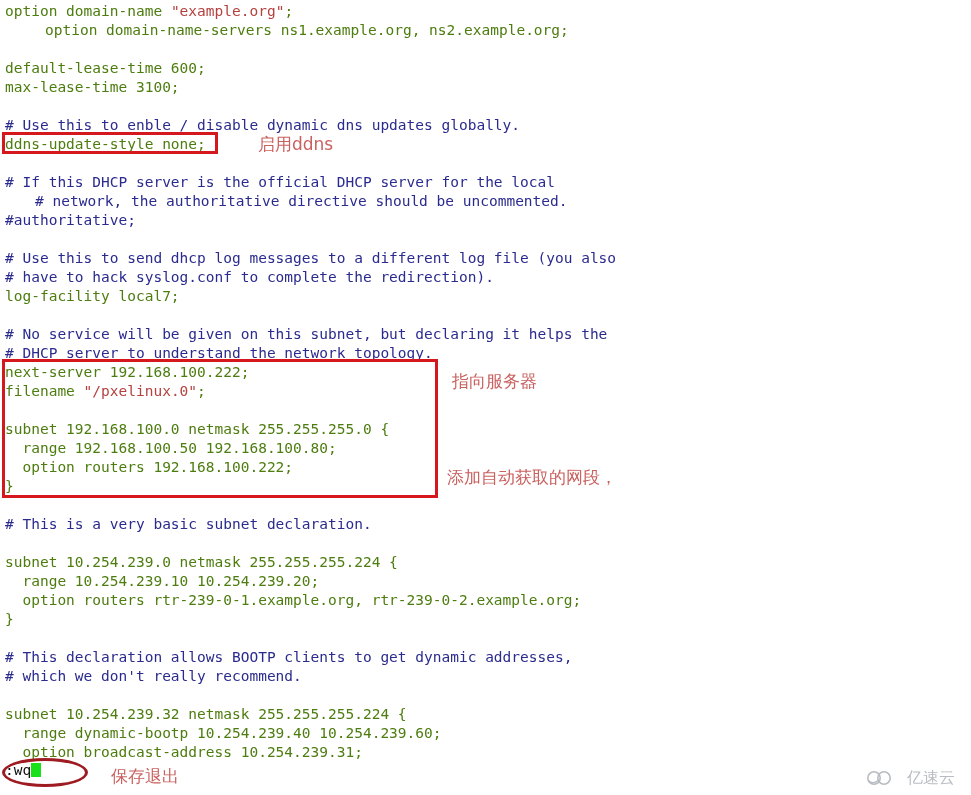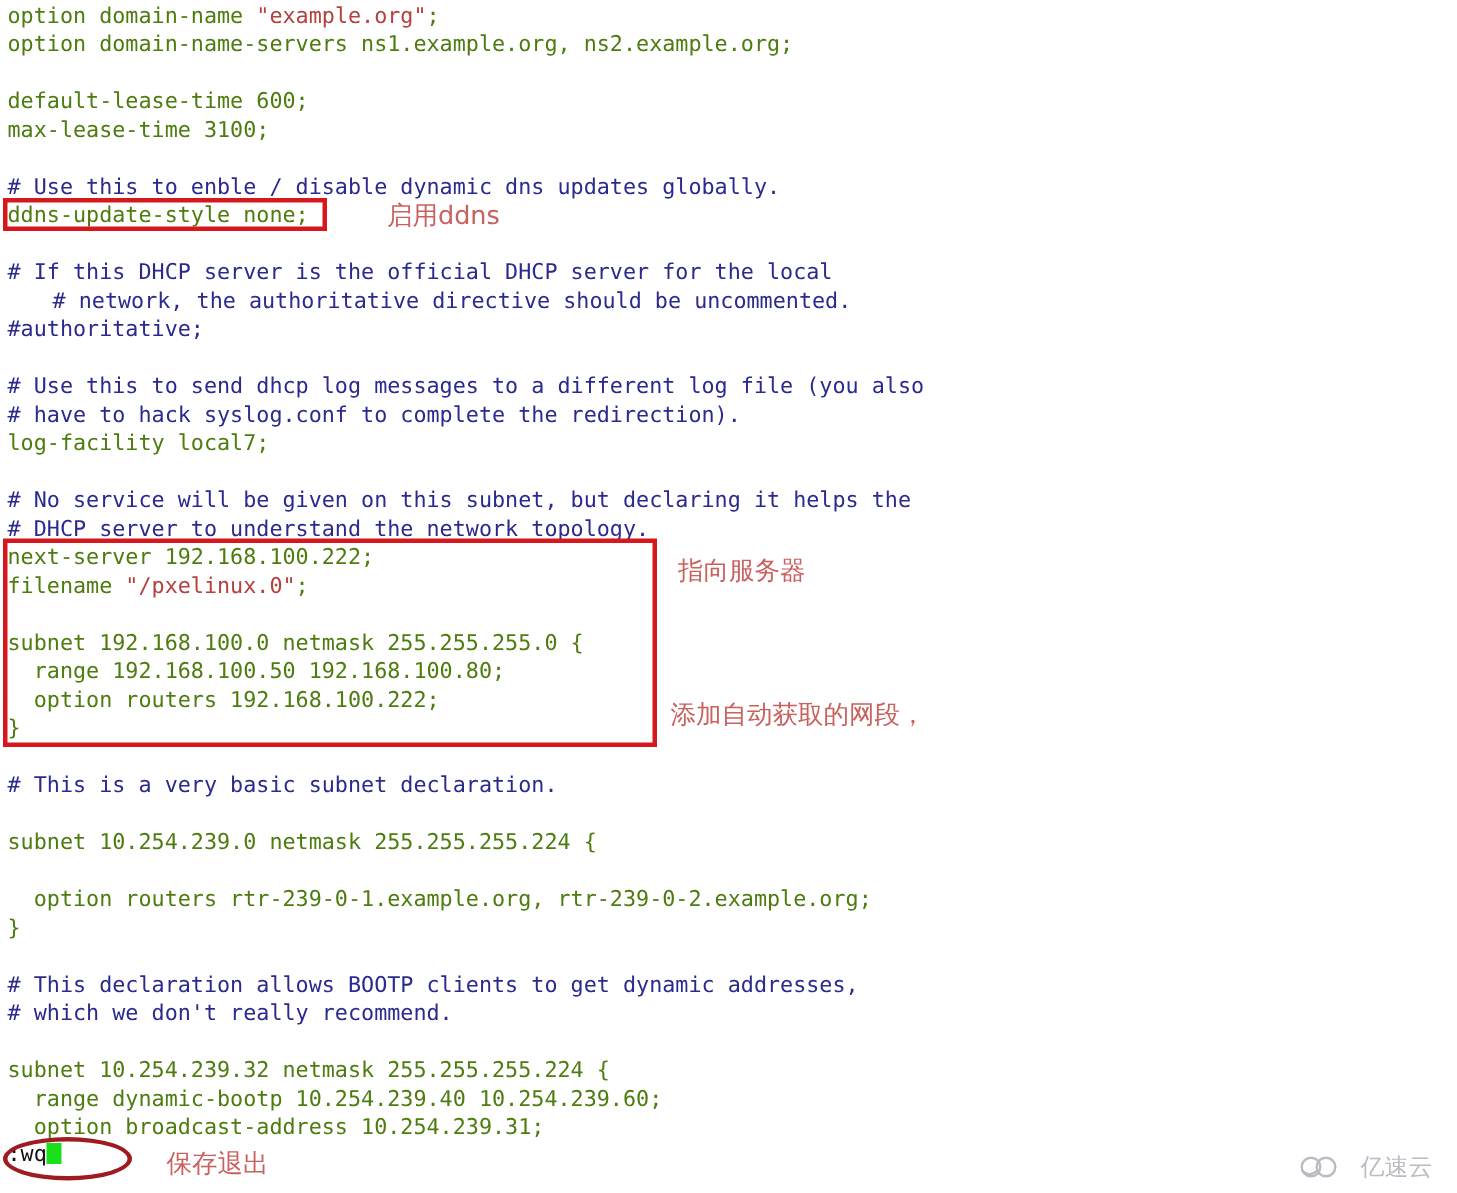--- a/index.html
+++ b/index.html
@@ -103,21 +103,21 @@
     line-height: 18px;
     user-select: none;
   }
   #watermark .wm-logo { display: block; }
 </style>
 </head>
 <body>
 
 <div id="editor">
     <div class="line" style="top: 2px;"><span class="plain">option domain-name </span><span class="str">"example.org"</span><span class="plain">;</span></div>
-    <div class="line" style="top: 21px;"><span class="plain">option domain-name-servers ns1.example.org, ns2.example.org;</span></div>
+    <div class="line" style="top: 21px; margin-left: 40px;"><span class="plain">option domain-name-servers ns1.example.org, ns2.example.org;</span></div>
     <div class="line" style="top: 40px;"><span class="plain"></span></div>
     <div class="line" style="top: 59px;"><span class="plain">default-lease-time 600;</span></div>
     <div class="line" style="top: 78px;"><span class="plain">max-lease-time 3100;</span></div>
     <div class="line" style="top: 97px;"><span class="plain"></span></div>
     <div class="line" style="top: 116px;"><span class="cmt"># Use this to enble / disable dynamic dns updates globally.</span></div>
     <div class="line" style="top: 135px;"><span class="plain">ddns-update-style none;</span></div>
     <div class="line" style="top: 154px;"><span class="plain"></span></div>
     <div class="line" style="top: 173px;"><span class="cmt"># If this DHCP server is the official DHCP server for the local</span></div>
     <div class="line" style="top: 192px; margin-left: 30px;"><span class="cmt"># network, the authoritative directive should be uncommented.</span></div>
     <div class="line" style="top: 211px;"><span class="cmt">#authoritative;</span></div>
@@ -132,20 +132,21 @@
     <div class="line" style="top: 382px;"><span class="plain">filename </span><span class="str">"/pxelinux.0"</span><span class="plain">;</span></div>
     <div class="line" style="top: 401px;"><span class="plain"></span></div>
     <div class="line" style="top: 420px;"><span class="plain">subnet 192.168.100.0 netmask 255.255.255.0 {</span></div>
     <div class="line" style="top: 439px;"><span class="plain">  range 192.168.100.50 192.168.100.80;</span></div>
     <div class="line" style="top: 458px;"><span class="plain">  option routers 192.168.100.222;</span></div>
     <div class="line" style="top: 477px;"><span class="plain">}</span></div>
     <div class="line" style="top: 496px;"><span class="plain"></span></div>
     <div class="line" style="top: 515px;"><span class="cmt"># This is a very basic subnet declaration.</span></div>
     <div class="line" style="top: 534px;"><span class="plain"></span></div>
     <div class="line" style="top: 553px;"><span class="plain">subnet 10.254.239.0 netmask 255.255.255.224 {</span></div>
+    <div class="line" style="top: 572px;"><span class="plain">  range 10.254.239.10 10.254.239.20;</span></div>
     <div class="line" style="top: 591px;"><span class="plain">  option routers rtr-239-0-1.example.org, rtr-239-0-2.example.org;</span></div>
     <div class="line" style="top: 610px;"><span class="plain">}</span></div>
     <div class="line" style="top: 629px;"><span class="plain"></span></div>
     <div class="line" style="top: 648px;"><span class="cmt"># This declaration allows BOOTP clients to get dynamic addresses,</span></div>
     <div class="line" style="top: 667px;"><span class="cmt"># which we don't really recommend.</span></div>
     <div class="line" style="top: 686px;"><span class="plain"></span></div>
     <div class="line" style="top: 705px;"><span class="plain">subnet 10.254.239.32 netmask 255.255.255.224 {</span></div>
     <div class="line" style="top: 724px;"><span class="plain">  range dynamic-bootp 10.254.239.40 10.254.239.60;</span></div>
     <div class="line" style="top: 743px;"><span class="plain">  option broadcast-address 10.254.239.31;</span></div>
   </div>

